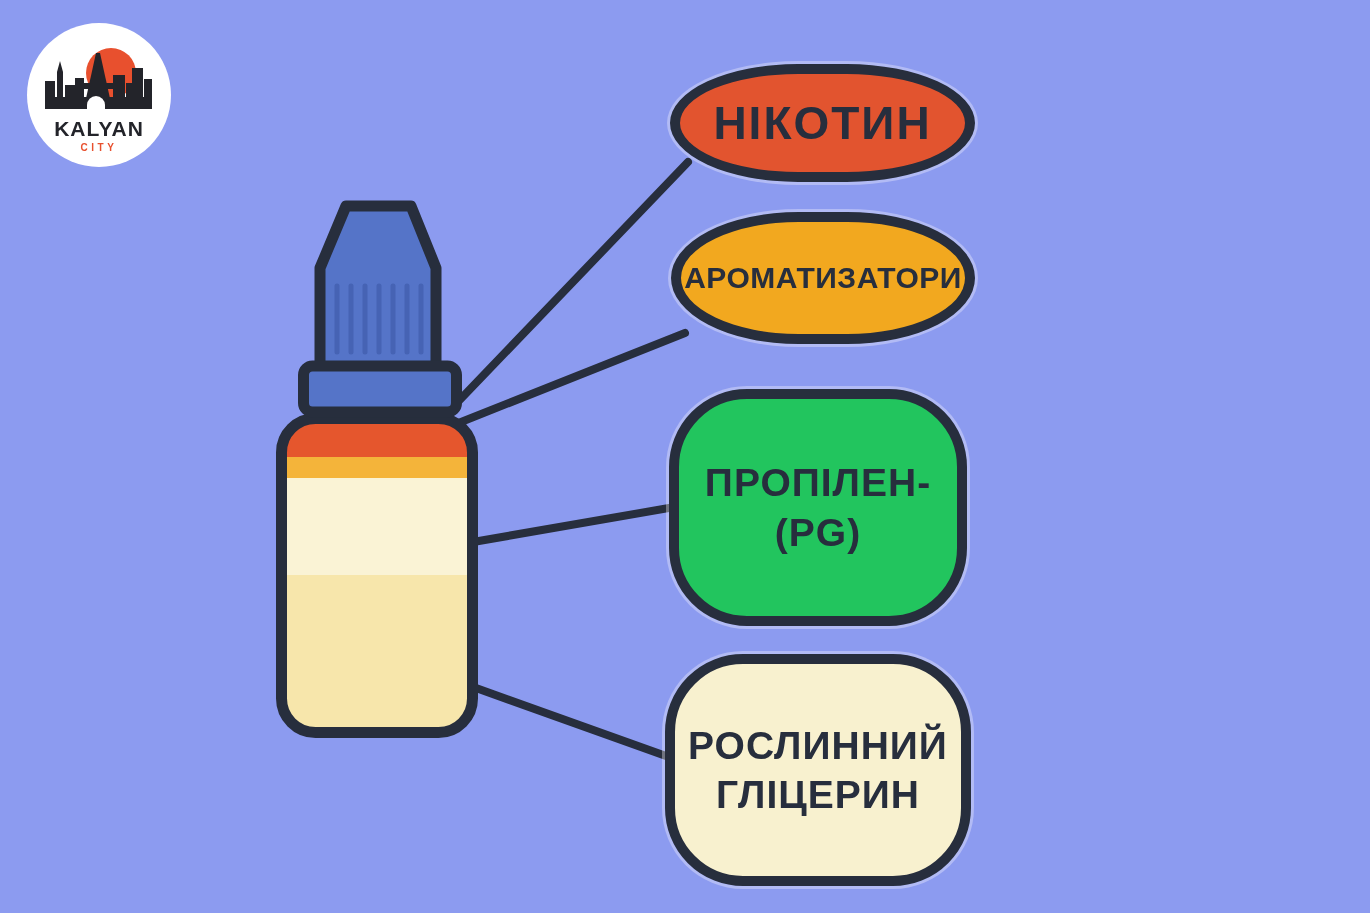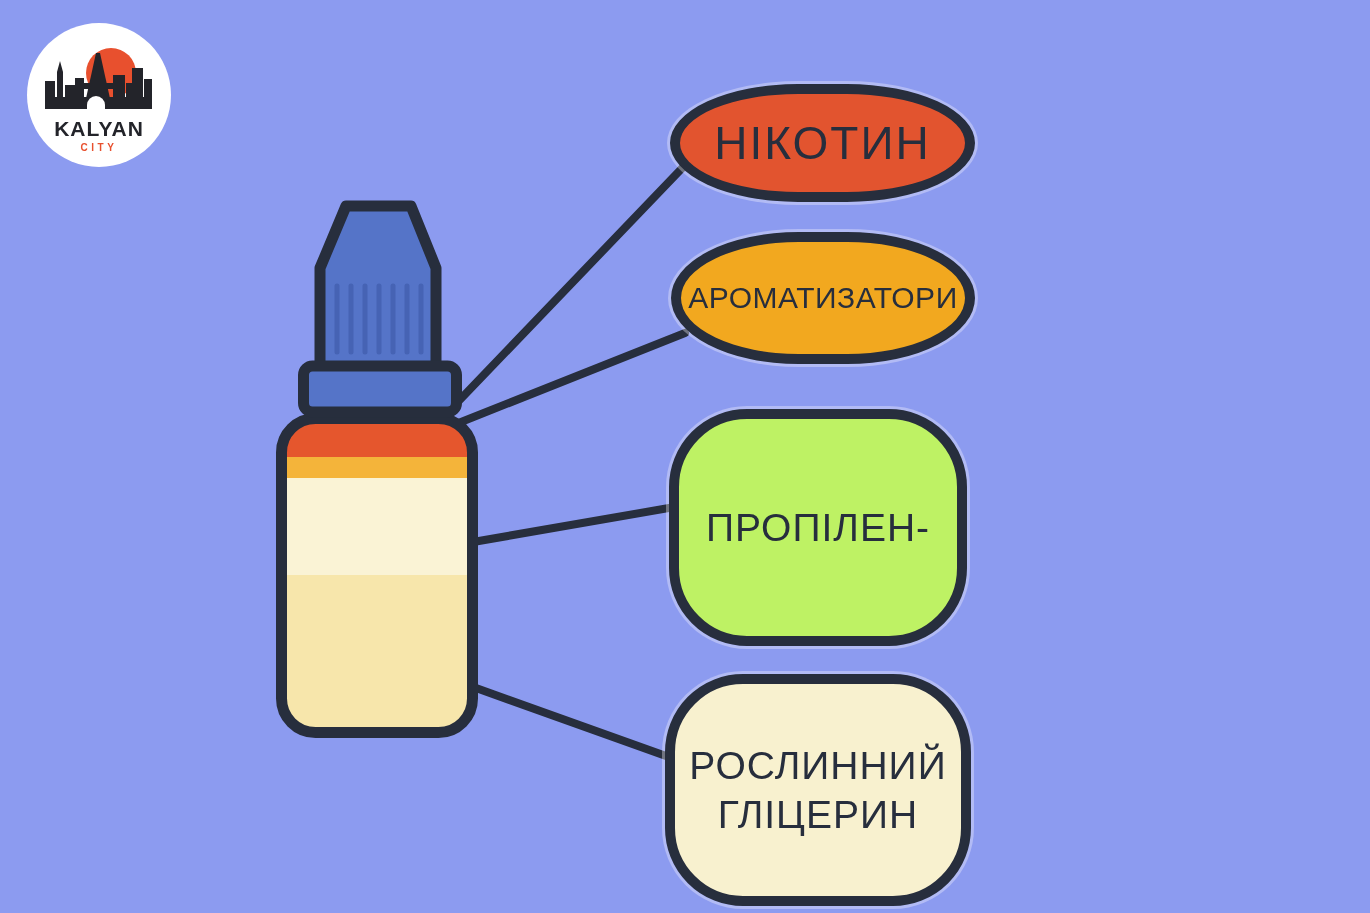--- a/index.html
+++ b/index.html
@@ -14,23 +14,22 @@
   #artwork{position:absolute;left:0;top:0;width:1370px;height:913px;}
 
   
   .bubble{
     position:absolute;
     box-sizing:border-box;
     border:10px solid var(--outline,#272e3d);
     display:flex;align-items:center;justify-content:center;
     text-align:center;
     color:var(--text-ink,#272e3d);
-    font-weight:400;
+    font-weight:700;
     box-shadow:0 0 0 3px rgba(248,246,255,.35);
-    margin-top:20px;
   }
   .bubble-nicotine{
     left:670px;top:64px;width:305px;height:118px;
     border-radius:42% / 50%;
     font-size:46px;letter-spacing:2px;
   }
   .bubble-flavorings{
     left:671px;top:212px;width:304px;height:132px;
     border-radius:42% / 50%;
     font-size:30px;letter-spacing:.5px;
@@ -95,23 +94,24 @@
   </svg>
 
   <div class="bubble bubble-nicotine" style="background-color: rgb(226, 84, 47);">
     <span>НІКОТИН</span>
   </div>
 
   <div class="bubble bubble-flavorings" style="background-color: rgb(242, 168, 31);">
     <span>АРОМАТИЗАТОРИ</span>
   </div>
 
-  <div class="bubble bubble-box bubble-pg" style="background-color: #bef264;">
+  <div class="bubble bubble-box bubble-pg" style="background-color: #22c55e;">
     <span>
       <span class="line">ПРОПІЛЕН-</span>
+      <span class="line">(PG)</span>
     </span>
   </div>
 
   <div class="bubble bubble-box bubble-vg" style="background-color: rgb(248, 241, 207); justify-content: center;">
     <span>
       <span class="line">РОСЛИННИЙ</span>
       <span class="line">ГЛІЦЕРИН</span>
     </span>
   </div>
 

